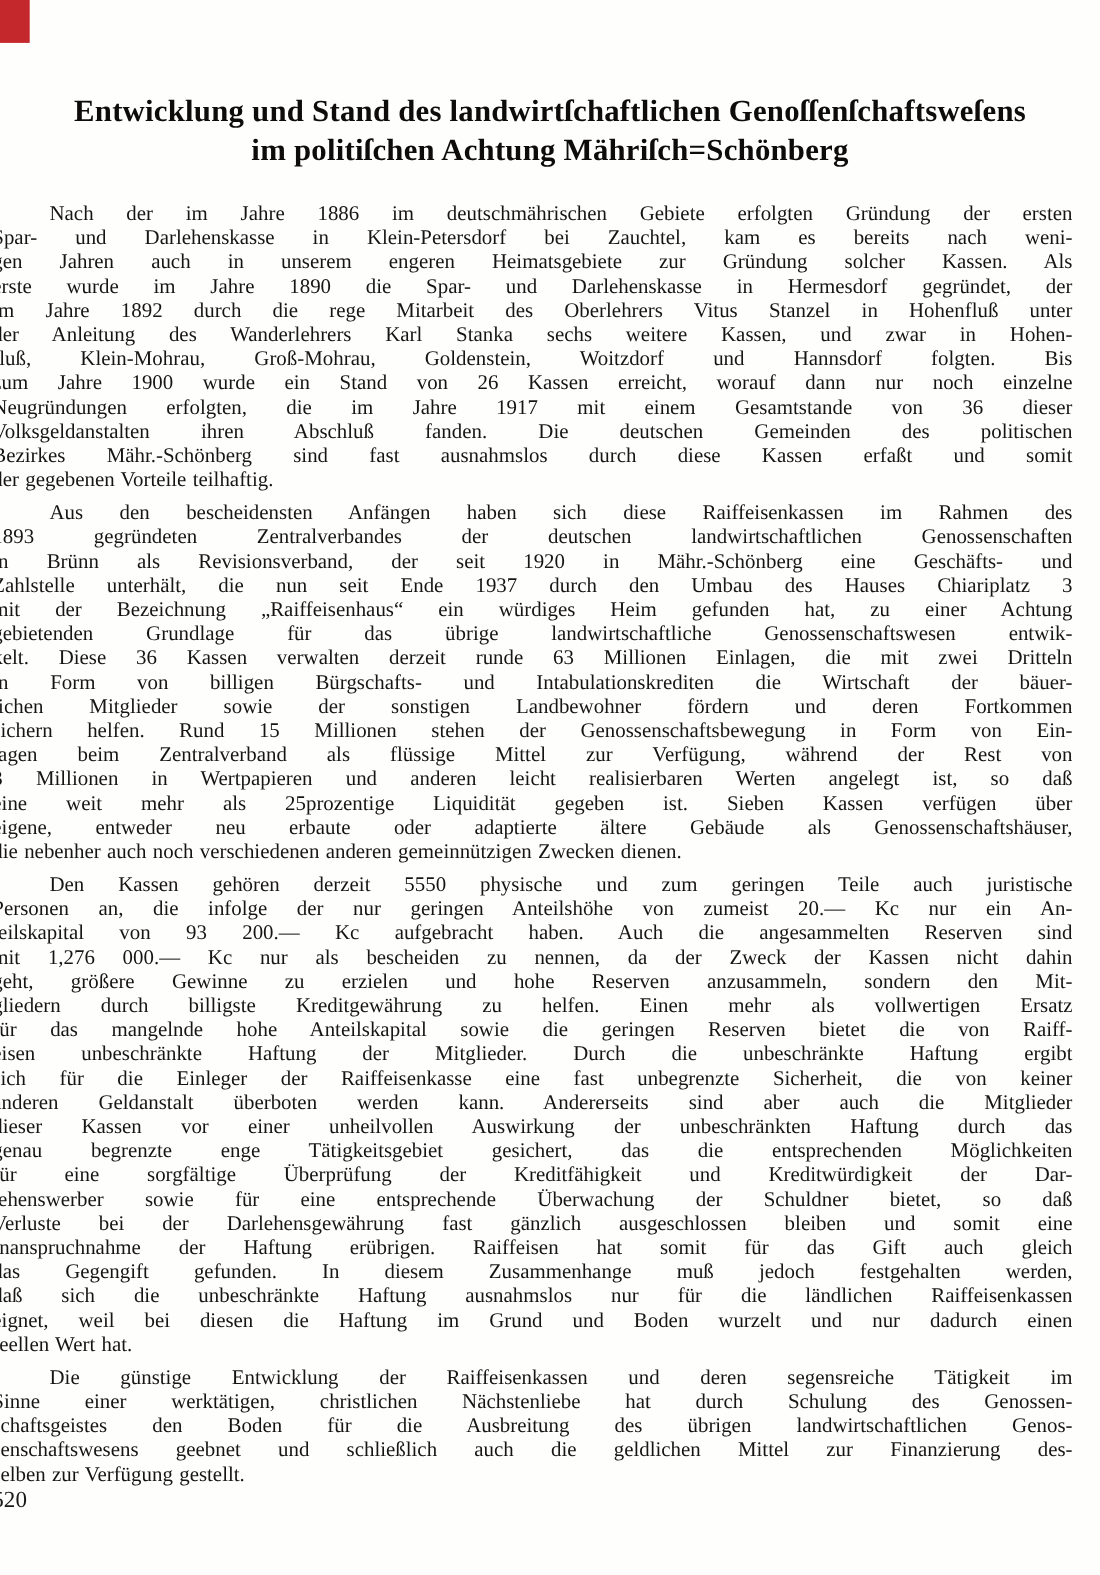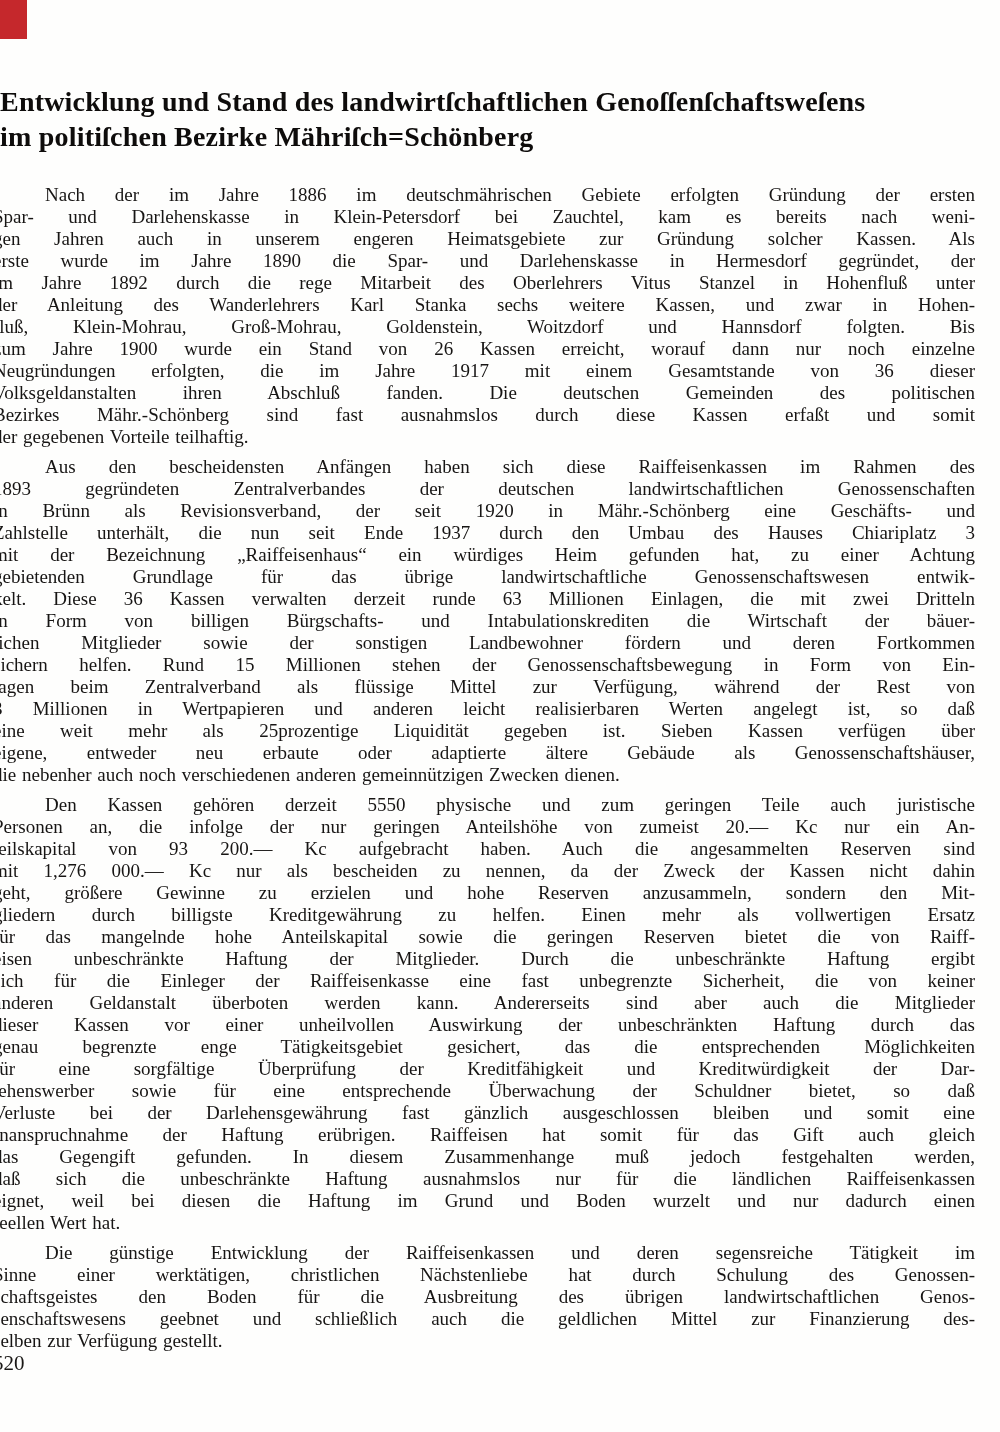--- a/index.html
+++ b/index.html
@@ -16,20 +16,21 @@
   .corner-mark {
     position: absolute;
     top: 0;
     left: 0;
     width: 27px;
     height: 39px;
   }
   .title-block {
     padding-top: 84px;
     width: 1000px;
+    text-align: center;
     font-family: "Liberation Serif", serif;
     font-weight: bold;
     font-size: 28px;
     line-height: 35px;
     color: #0e0c0b;
     letter-spacing: 0.2px;
   }
   .text-block {
     position: relative;
     margin-left: -7px;
@@ -56,21 +57,21 @@
     color: #1a1816;
   }
 </style>
 </head>
 <body>
 
 <div class="corner-mark" style="background: rgb(197, 40, 44);"></div>
 
 <div class="title-block">
   <div>Entwicklung und Stand des landwirtſchaftlichen Genoſſenſchaftsweſens</div>
-  <div>im politiſchen Bezirke Mähriſch=Schönberg</div>
+  <div>im politiſchen Achtung Mähriſch=Schönberg</div>
 </div>
 
 <div class="text-block" id="text-block">
     <div class="paragraph">
       <div class="line first">Nach der im Jahre 1886 im deutschmährischen Gebiete erfolgten Gründung der ersten</div>
       <div class="line">Spar- und Darlehenskasse in Klein-Petersdorf bei Zauchtel, kam es bereits nach weni-</div>
       <div class="line">gen Jahren auch in unserem engeren Heimatsgebiete zur Gründung solcher Kassen. Als</div>
       <div class="line">erste wurde im Jahre 1890 die Spar- und Darlehenskasse in Hermesdorf gegründet, der</div>
       <div class="line">im Jahre 1892 durch die rege Mitarbeit des Oberlehrers Vitus Stanzel in Hohenfluß unter</div>
       <div class="line">der Anleitung des Wanderlehrers Karl Stanka sechs weitere Kassen, und zwar in Hohen-</div>

